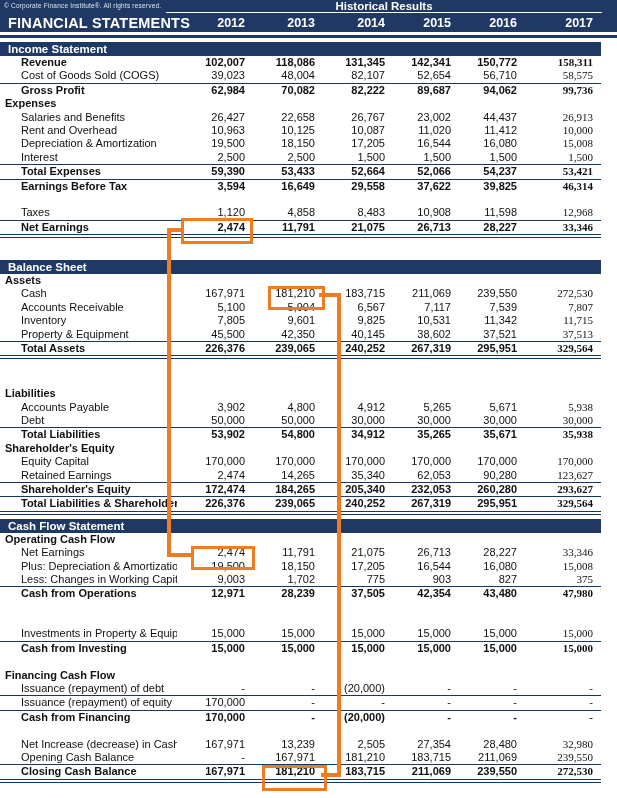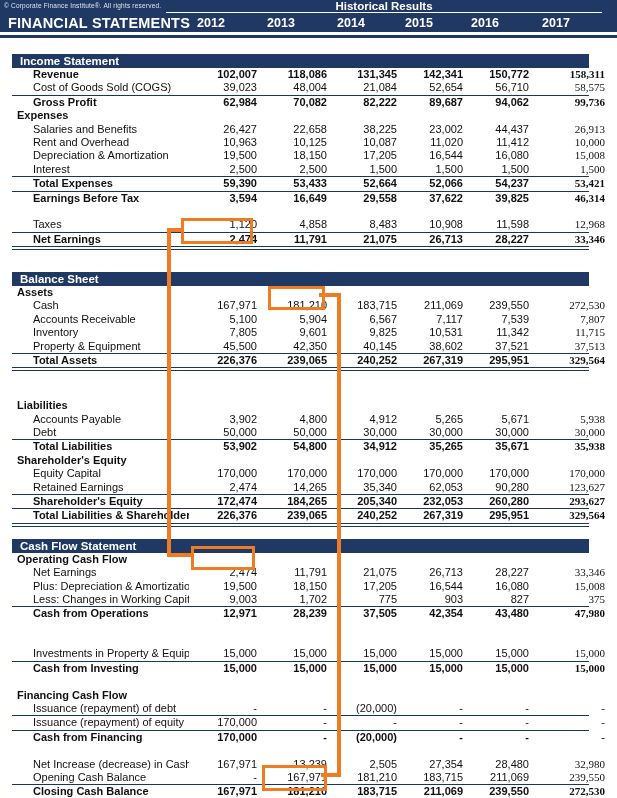--- a/index.html
+++ b/index.html
@@ -20,26 +20,26 @@
   .copyright{position:absolute;top:2px;left:4px;font-size:6.5px;letter-spacing:.2px;color:#dfe6f0;white-space:nowrap;}
   .hist{
     position:absolute;top:0;left:166px;width:436px;height:12px;line-height:12px;
     text-align:center;font-weight:bold;font-size:11.5px;border-bottom:1px solid #fff;
   }
   .title-row{
     position:absolute;top:13px;left:0;width:601px;height:19px;
     display:grid;grid-template-columns:177px 70px 70px 70px 66px 66px 82px;align-items:center;
   }
   .main-title{font-size:14.5px;font-weight:bold;padding-left:8px;white-space:nowrap;letter-spacing:.2px;}
-  .year{font-size:12.5px;font-weight:bold;text-align:center;padding-right:2px;}
+  .year{font-size:12.5px;font-weight:bold;text-align:right;padding-right:2px;}
   .year:last-child{padding-right:8px;}
   .strip{position:absolute;top:35px;left:0;width:617px;height:3px;background:var(--navy);}
   
   .body{position:absolute;top:42px;left:0;width:601px;}
-  .sec{margin:12px;}
+  .sec{margin:0;}
   .sec-balance{margin-top:22px;}
   .sec-cashflow{margin-top:4px;}
   .band{
     height:14px;line-height:14px;background:var(--navy);color:#fff;
     font-weight:bold;font-size:11.5px;padding-left:8px;
   }
   .row{
     display:grid;grid-template-columns:177px 70px 70px 70px 66px 66px 82px;
     height:13.4px;line-height:13.4px;font-size:11px;
   }
@@ -96,21 +96,21 @@
           <div class="num">118,086</div>
           <div class="num">131,345</div>
           <div class="num">142,341</div>
           <div class="num">150,772</div>
           <div class="num">158,311</div>
         </div>
         <div class="row plain">
           <div class="lbl">Cost of Goods Sold (COGS)</div>
           <div class="num">39,023</div>
           <div class="num">48,004</div>
-          <div class="num">21,084</div>
+          <div class="num">82,107</div>
           <div class="num">52,654</div>
           <div class="num">56,710</div>
           <div class="num">58,575</div>
         </div>
         <div class="row bold topline">
           <div class="lbl">Gross Profit</div>
           <div class="num">62,984</div>
           <div class="num">70,082</div>
           <div class="num">82,222</div>
           <div class="num">89,687</div>
@@ -123,21 +123,21 @@
           <div class="num"></div>
           <div class="num"></div>
           <div class="num"></div>
           <div class="num"></div>
           <div class="num"></div>
         </div>
         <div class="row plain">
           <div class="lbl">Salaries and Benefits</div>
           <div class="num">26,427</div>
           <div class="num">22,658</div>
-          <div class="num">38,225</div>
+          <div class="num">26,767</div>
           <div class="num">23,002</div>
           <div class="num">44,437</div>
           <div class="num">26,913</div>
         </div>
         <div class="row plain">
           <div class="lbl">Rent and Overhead</div>
           <div class="num">10,963</div>
           <div class="num">10,125</div>
           <div class="num">10,087</div>
           <div class="num">11,020</div>

